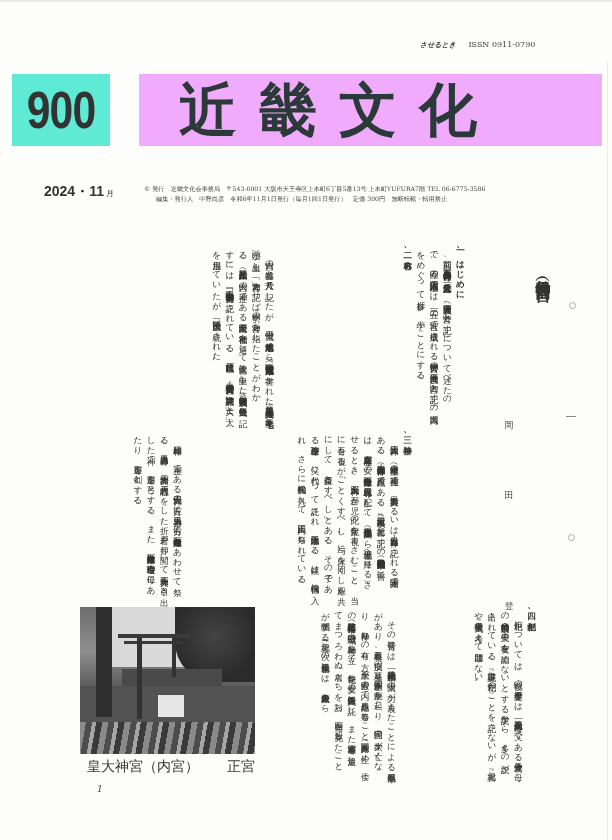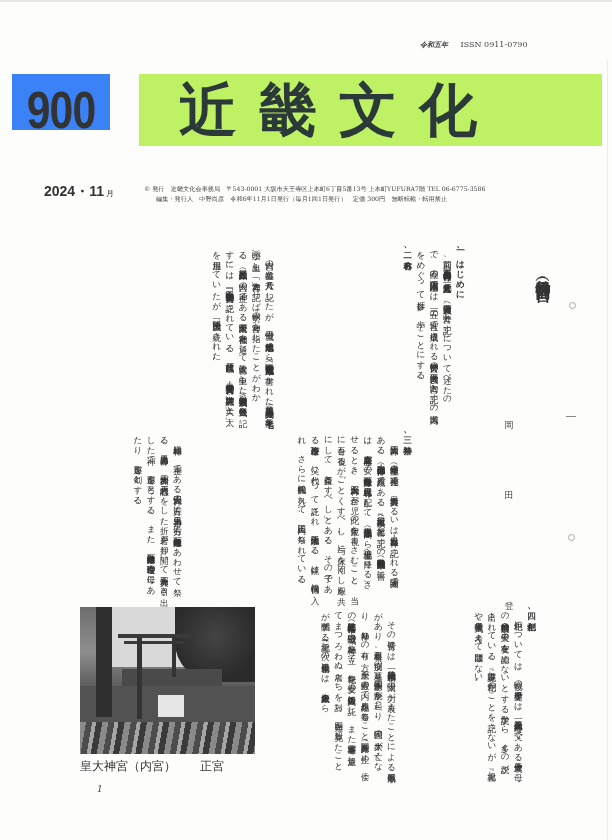--- a/index.html
+++ b/index.html
@@ -8,26 +8,26 @@
     background: #fdfdfc;
     font-family: "DejaVu Serif", "Liberation Serif", serif;
     color: #333;
   }
   .topline { position: absolute; left: 0; top: 0; width: 612px; height: 2px; background: #e8e8e8; }
   .rightline { position: absolute; right: 4px; top: 60px; width: 1px; height: 780px; background: #ececec; }
 
   .issn { position: absolute; left: 420px; top: 40px; font-size: 8px; color: #444; white-space: nowrap; }
   .issn .pub { font-family: "DejaVu Sans", sans-serif; font-weight: bold; font-style: italic; font-size: 7px; margin-right: 10px; }
 
-  .num-box { position: absolute; left: 12px; top: 74px; width: 98px; height: 56px; background: #3b82f6; }
+  .num-box { position: absolute; left: 12px; top: 74px; width: 98px; height: 72px; background: #5eead4; }
   .num-box span { position: absolute; left: 0; top: 6px; width: 98px; text-align: center;
     font-family: "Liberation Sans", sans-serif; font-weight: bold; font-size: 52px; color: #333;
     transform: scaleX(0.82); letter-spacing: -1px; }
 
-  .title-box { position: absolute; left: 139px; top: 74px; width: 463px; height: 72px; background: #bef264; }
+  .title-box { position: absolute; left: 139px; top: 74px; width: 463px; height: 72px; background: #f0abfc; }
   .title-box span { position: absolute; left: 40px; top: 0px; font-family: "DejaVu Serif", serif;
     font-size: 58px; font-weight: bold; color: #2b3a38; letter-spacing: 22px; line-height: 72px; }
 
   .date { position: absolute; left: 44px; top: 183px; font-family: "Liberation Sans", sans-serif; font-weight: bold; font-size: 14px; color: #333; }
   .date .mon { font-size: 8px; font-weight: normal; margin-left: 2px; }
   .colophon { position: absolute; left: 144px; top: 184px; font-size: 6.2px; line-height: 10px; color: #444; white-space: nowrap; }
   .colophon div:nth-child(2) { padding-left: 12px; }
 
   .vert { writing-mode: vertical-rl; position: absolute; }
 
@@ -56,31 +56,31 @@
   .photo .tree-r { position: absolute; left: 95px; top: 0; width: 80px; height: 75px; background: radial-gradient(circle at 50% 40%, #444 0%, #2b2b2b 70%); border-radius: 0 0 0 40px; }
   .photo .roof { position: absolute; left: 42px; top: 62px; width: 100px; height: 20px; background: #4a4a4a; }
   .photo .torii-top { position: absolute; left: 38px; top: 27px; width: 72px; height: 4px; background: #3a3a3a; }
   .photo .torii-bar { position: absolute; left: 44px; top: 34px; width: 60px; height: 3px; background: #3a3a3a; }
   .photo .post1 { position: absolute; left: 57px; top: 30px; width: 5px; height: 82px; background: #333; }
   .photo .post2 { position: absolute; left: 92px; top: 30px; width: 4px; height: 40px; background: #333; }
   .photo .fence { position: absolute; left: 0; top: 79px; width: 175px; height: 36px; background: #525252; }
   .photo .curtain { position: absolute; left: 78px; top: 88px; width: 26px; height: 22px; background: #e6e6e6; }
   .photo .ground { position: absolute; left: 0; top: 115px; width: 175px; height: 32px;
     background: repeating-linear-gradient(100deg, #8a8a8a 0 6px, #4c4c4c 6px 12px, #a5a5a5 12px 16px, #3a3a3a 16px 22px); }
-  .caption { position: absolute; left: 80px; top: 758px; width: 175px; font-family: "DejaVu Sans", sans-serif; font-size: 12px; color: #333; text-align: left; white-space: pre; }
+  .caption { position: absolute; left: 80px; top: 758px; width: 175px; font-family: "DejaVu Sans", sans-serif; font-size: 14px; color: #333; text-align: right; white-space: pre; }
   .pageno { position: absolute; left: 97px; top: 784px; font-size: 9px; font-style: italic; color: #444; }
 </style>
 </head>
 <body>
 
 <div class="topline"></div>
 <div class="rightline"></div>
 
 <div class="issn">
-  <span class="pub">令和五年</span>
+  <span class="pub">させるとき</span>
   <span>ISSN 0911-0790</span>
 </div>
 
 <div class="num-box">
   <span>900</span>
 </div>
 
 <div class="title-box">
   <span>近畿文化</span>
 </div>

